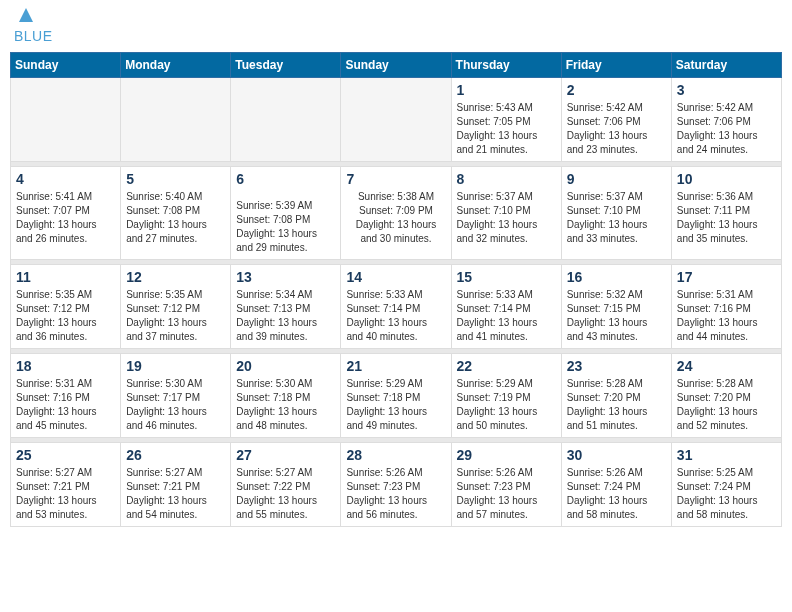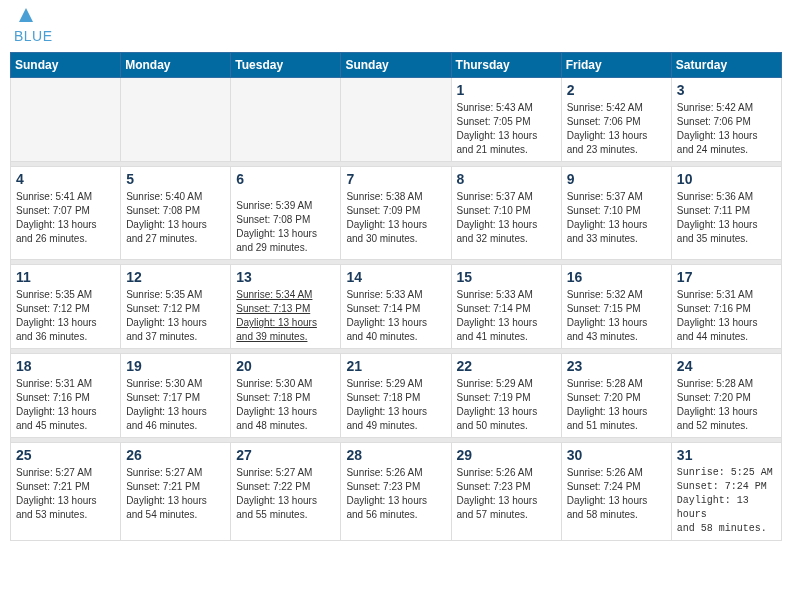--- a/index.html
+++ b/index.html
@@ -171,21 +171,21 @@
         </td>
         <td>
           <div class="day-num">6</div>
           <div class="day-info" style="white-space: pre-line; margin-top: 12px;">Sunrise: 5:39 AM
 Sunset: 7:08 PM
 Daylight: 13 hours
 and 29 minutes.</div>
         </td>
         <td>
           <div class="day-num">7</div>
-          <div class="day-info" style="white-space: pre-line;">Sunrise: 5:38 AM
+          <div class="day-info" style="white-space: pre-line; text-align: center;">Sunrise: 5:38 AM
 Sunset: 7:09 PM
 Daylight: 13 hours
 and 30 minutes.</div>
         </td>
         <td>
           <div class="day-num">8</div>
           <div class="day-info" style="white-space: pre-line;">Sunrise: 5:37 AM
 Sunset: 7:10 PM
 Daylight: 13 hours
 and 32 minutes.</div>
@@ -218,21 +218,21 @@
         </td>
         <td>
           <div class="day-num">12</div>
           <div class="day-info" style="white-space: pre-line;">Sunrise: 5:35 AM
 Sunset: 7:12 PM
 Daylight: 13 hours
 and 37 minutes.</div>
         </td>
         <td>
           <div class="day-num">13</div>
-          <div class="day-info" style="white-space: pre-line; text-decoration: underline;">Sunrise: 5:34 AM
+          <div class="day-info" style="white-space: pre-line;">Sunrise: 5:34 AM
 Sunset: 7:13 PM
 Daylight: 13 hours
 and 39 minutes.</div>
         </td>
         <td>
           <div class="day-num">14</div>
           <div class="day-info" style="white-space: pre-line;">Sunrise: 5:33 AM
 Sunset: 7:14 PM
 Daylight: 13 hours
 and 40 minutes.</div>
@@ -354,20 +354,20 @@
         </td>
         <td>
           <div class="day-num">30</div>
           <div class="day-info" style="white-space: pre-line;">Sunrise: 5:26 AM
 Sunset: 7:24 PM
 Daylight: 13 hours
 and 58 minutes.</div>
         </td>
         <td>
           <div class="day-num">31</div>
-          <div class="day-info" style="white-space: pre-line; font-family: Liberation Mono, monospace;">Sunrise: 5:25 AM
+          <div class="day-info" style="white-space: pre-line;">Sunrise: 5:25 AM
 Sunset: 7:24 PM
 Daylight: 13 hours
 and 58 minutes.</div>
         </td>
       </tr>
     </tbody>
 </table>
 
 </body></html>

